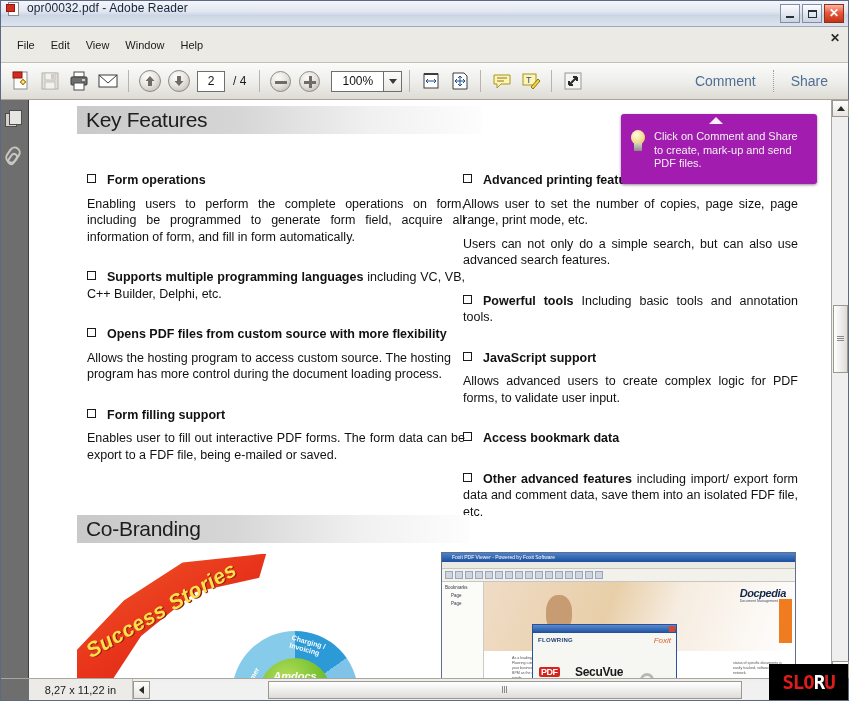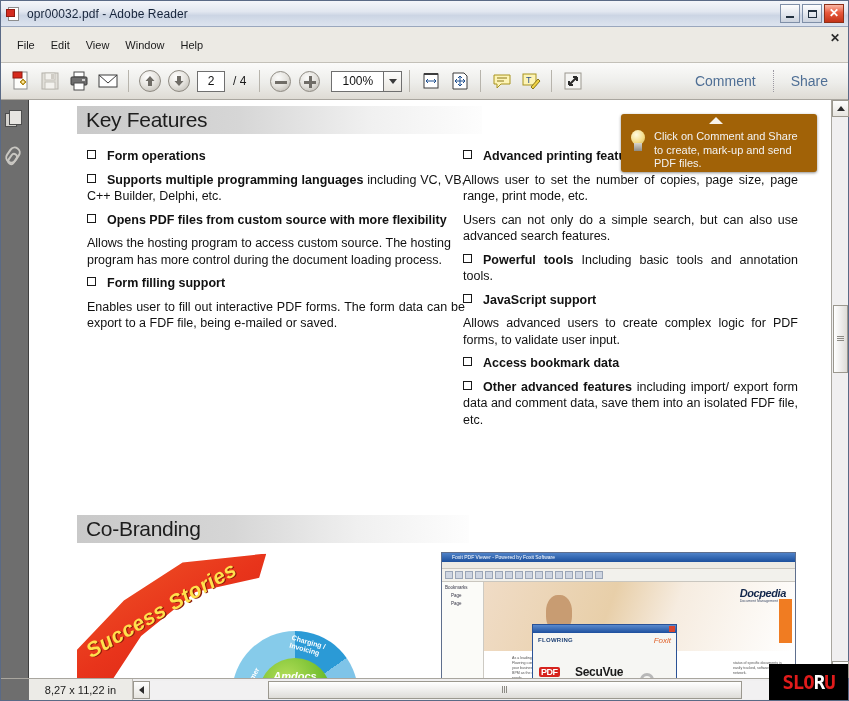--- a/index.html
+++ b/index.html
@@ -17,21 +17,21 @@
     border:1px solid #5a6a86;
     background:#d6d3ce;
     display:flex; flex-direction:column;
   }
 
   
   #titlebar {
     height:26px; flex:none;
     background: linear-gradient(to bottom,#f4f6fa 0%, #e2e7f0 42%, #ccd5e4 58%, #dde4ef 100%);
     border-bottom:1px solid #9aa7bd;
-    display:flex; align-items:center; padding:0 2px 0 5px;
+    display:flex; align-items:flex-start; padding:0 2px 0 5px;
     position:relative;
   }
   #titlebar .tb-icon { width:16px; height:16px; flex:none; position:relative; margin-right:5px; }
   #titlebar .tb-icon .pg {
     position:absolute; left:2px; top:1px; width:11px; height:14px;
     background:#ffffff; border:1px solid #8d8d8d;
   }
   #titlebar .tb-icon .badge {
     position:absolute; left:0px; top:3px; width:9px; height:8px;
     background:#d32c20; border:1px solid #901b12;
@@ -143,33 +143,33 @@
   #page-inner { position:absolute; left:0; top:0; right:0; bottom:0; }
 
   
   .sec-head {
     position:absolute; height:28px;
     background:linear-gradient(to right,#c9c9c9 0%,#d6d6d6 40%,#f0f0f0 72%,#fdfdfd 100%);
     font-size:21px; color:#1d1d1d; padding-left:9px; line-height:28px;
     font-family:"Liberation Sans", sans-serif; letter-spacing:-0.3px;
   }
   .col { position:absolute; font-size:12.5px; color:#111; line-height:16.5px; text-align:justify; }
-  .feat { margin-bottom:7px; }
+  .feat { margin-bottom:7px;margin-top:24px; }
   .feat .bullet {
     display:inline-block; width:9px; height:9px;
     border:1px solid #1a1a1a; margin-right:11px; vertical-align:1px;
   }
   .feat b { font-weight:bold; }
   .para { margin:0 0 7px 0; text-align:justify; }
   .nojust { text-align:left; }
 
   
   #tip-bubble {
-    position:absolute; width:196px; height:58px;
-    background:#a16207; color:#ffffff; border-radius:3px;
+    position:absolute; width:196px; height:70px;
+    background:#a21caf; color:#ffffff; border-radius:3px;
     box-shadow:0 1px 3px rgba(0,0,0,.45);
     padding:4px 8px 6px 8px; z-index:40;
   }
   #tip-bubble .tip-caret {
     position:absolute; left:88px; top:3px; width:0;height:0;
     border-left:7px solid transparent; border-right:7px solid transparent;
     border-bottom:7px solid #ffffff; opacity:.92;
   }
   #tip-bubble .tip-row { display:flex; gap:7px; margin-top:12px; }
   #tip-bubble .bulb {
@@ -502,20 +502,21 @@
     </div>
 
     <div id="docview">
       <div id="page">
         <div id="page-inner">
 
           <div class="sec-head" style="left:48px; top:6px; width:405px;">Key Features</div>
 
           <div class="col" style="left:58px; top:48px; width:378px;">
             <div class="feat"><span class="bullet"></span><b>Form operations</b></div>
+            <div class="para">Enabling users to perform the complete operations on form, including be programmed to generate form field, acquire all information of form, and fill in form automatically.</div>
             <div class="feat"><span class="bullet"></span><b>Supports multiple programming languages</b><span> including VC, VB, C++ Builder, Delphi, etc.</span></div>
             <div class="feat"><span class="bullet"></span><b>Opens PDF files from custom source with more flexibility</b></div>
             <div class="para nojust">Allows  the hosting program to access custom source. The hosting program has more control during the document loading process.</div>
             <div class="feat"><span class="bullet"></span><b>Form filling support</b></div>
             <div class="para">Enables user to fill out interactive PDF forms. The form data can be export to a FDF file, being e-mailed or saved.</div>
           </div>
 
           <div class="col" style="left:434px; top:48px; width:335px;">
             <div class="feat"><span class="bullet"></span><b>Advanced printing features</b></div>
             <div class="para">Allows user to set the number of copies, page size, page range, print mode, etc.</div>

